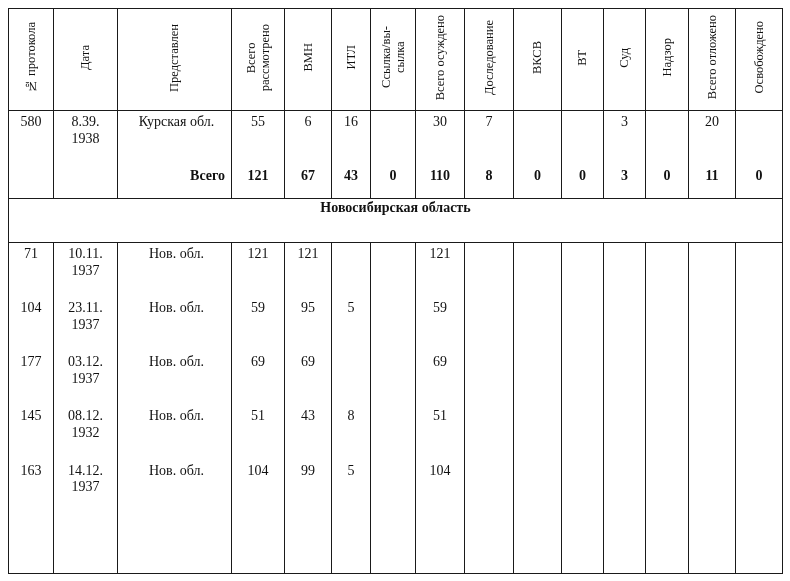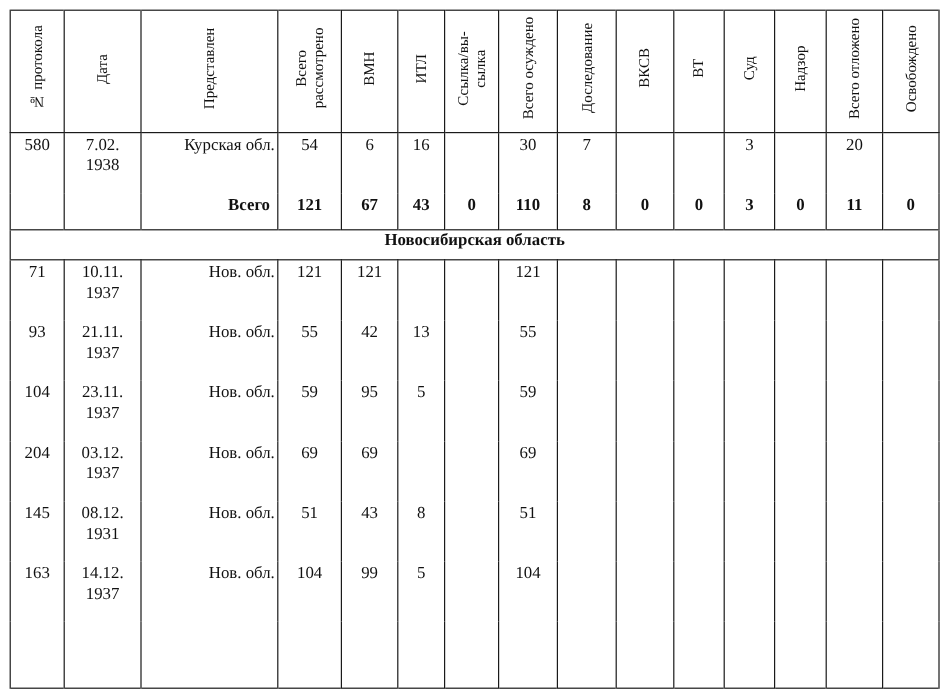--- a/index.html
+++ b/index.html
@@ -45,33 +45,33 @@
     writing-mode: vertical-rl;
     transform: rotate(180deg);
     white-space: pre-line;
     line-height: 1.15;
     font-size: 12.5px;
     max-height: 95px;
   }
   tr.data { height: 42px; }
   tr.data td { padding-top: 3px; }
   td.date { white-space: pre-line; line-height: 1.2; }
-  td.left { text-align: right; padding-left: 6px; }
+  td.left { text-align: center; padding-left: 6px; }
   td.right { text-align: right; padding-right: 6px; }
   tr.total { height: 26px; }
   tr.total td { font-weight: bold; padding-top: 3px; padding-bottom: 4px; }
   tr.section { height: 21px; }
   tr.section td {
     font-weight: bold;
     text-align: center;
     border-left: none;
     border-right: none;
     border-top: 1px solid #1a1a1a;
     border-bottom: 1px solid #1a1a1a;
-    padding: 1px 0 2px 0;
+    padding: 1px 0 16px 0;
     font-size: 14px;
     margin-top: 40px;
   }
   tr.empty { height: 46px; }
 </style>
 </head>
 <body>
 
 <div class="page">
   <table class="protocols">
@@ -109,24 +109,24 @@
           <th><span class="vert">ВТ</span></th>
           <th><span class="vert">Суд</span></th>
           <th><span class="vert">Надзор</span></th>
           <th><span class="vert">Всего отложено</span></th>
           <th><span class="vert">Освобождено</span></th>
         </tr>
     </thead>
     <tbody>
         <tr class="data">
           <td>580</td>
-          <td class="date">7.02.
+          <td class="date">8.39.
 1938</td>
           <td class="left">Курская обл.</td>
-          <td>54</td>
+          <td>55</td>
           <td>6</td>
           <td>16</td>
           <td></td>
           <td>30</td>
           <td>7</td>
           <td></td>
           <td></td>
           <td>3</td>
           <td></td>
           <td>20</td>
@@ -155,38 +155,20 @@
         <tr class="data">
           <td>71</td>
           <td class="date">10.11.
 1937</td>
           <td class="left">Нов. обл.</td>
           <td>121</td>
           <td>121</td>
           <td></td>
           <td></td>
           <td>121</td>
-          <td></td>
-          <td></td>
-          <td></td>
-          <td></td>
-          <td></td>
-          <td></td>
-          <td></td>
-        </tr>
-        <tr class="data">
-          <td>93</td>
-          <td class="date">21.11.
-1937</td>
-          <td class="left">Нов. обл.</td>
-          <td>55</td>
-          <td>42</td>
-          <td>13</td>
-          <td></td>
-          <td>55</td>
           <td></td>
           <td></td>
           <td></td>
           <td></td>
           <td></td>
           <td></td>
           <td></td>
         </tr>
         <tr class="data">
           <td>104</td>
@@ -200,41 +182,41 @@
           <td>59</td>
           <td></td>
           <td></td>
           <td></td>
           <td></td>
           <td></td>
           <td></td>
           <td></td>
         </tr>
         <tr class="data">
-          <td>204</td>
+          <td>177</td>
           <td class="date">03.12.
 1937</td>
           <td class="left">Нов. обл.</td>
           <td>69</td>
           <td>69</td>
           <td></td>
           <td></td>
           <td>69</td>
           <td></td>
           <td></td>
           <td></td>
           <td></td>
           <td></td>
           <td></td>
           <td></td>
         </tr>
         <tr class="data">
           <td>145</td>
           <td class="date">08.12.
-1931</td>
+1932</td>
           <td class="left">Нов. обл.</td>
           <td>51</td>
           <td>43</td>
           <td>8</td>
           <td></td>
           <td>51</td>
           <td></td>
           <td></td>
           <td></td>
           <td></td>

